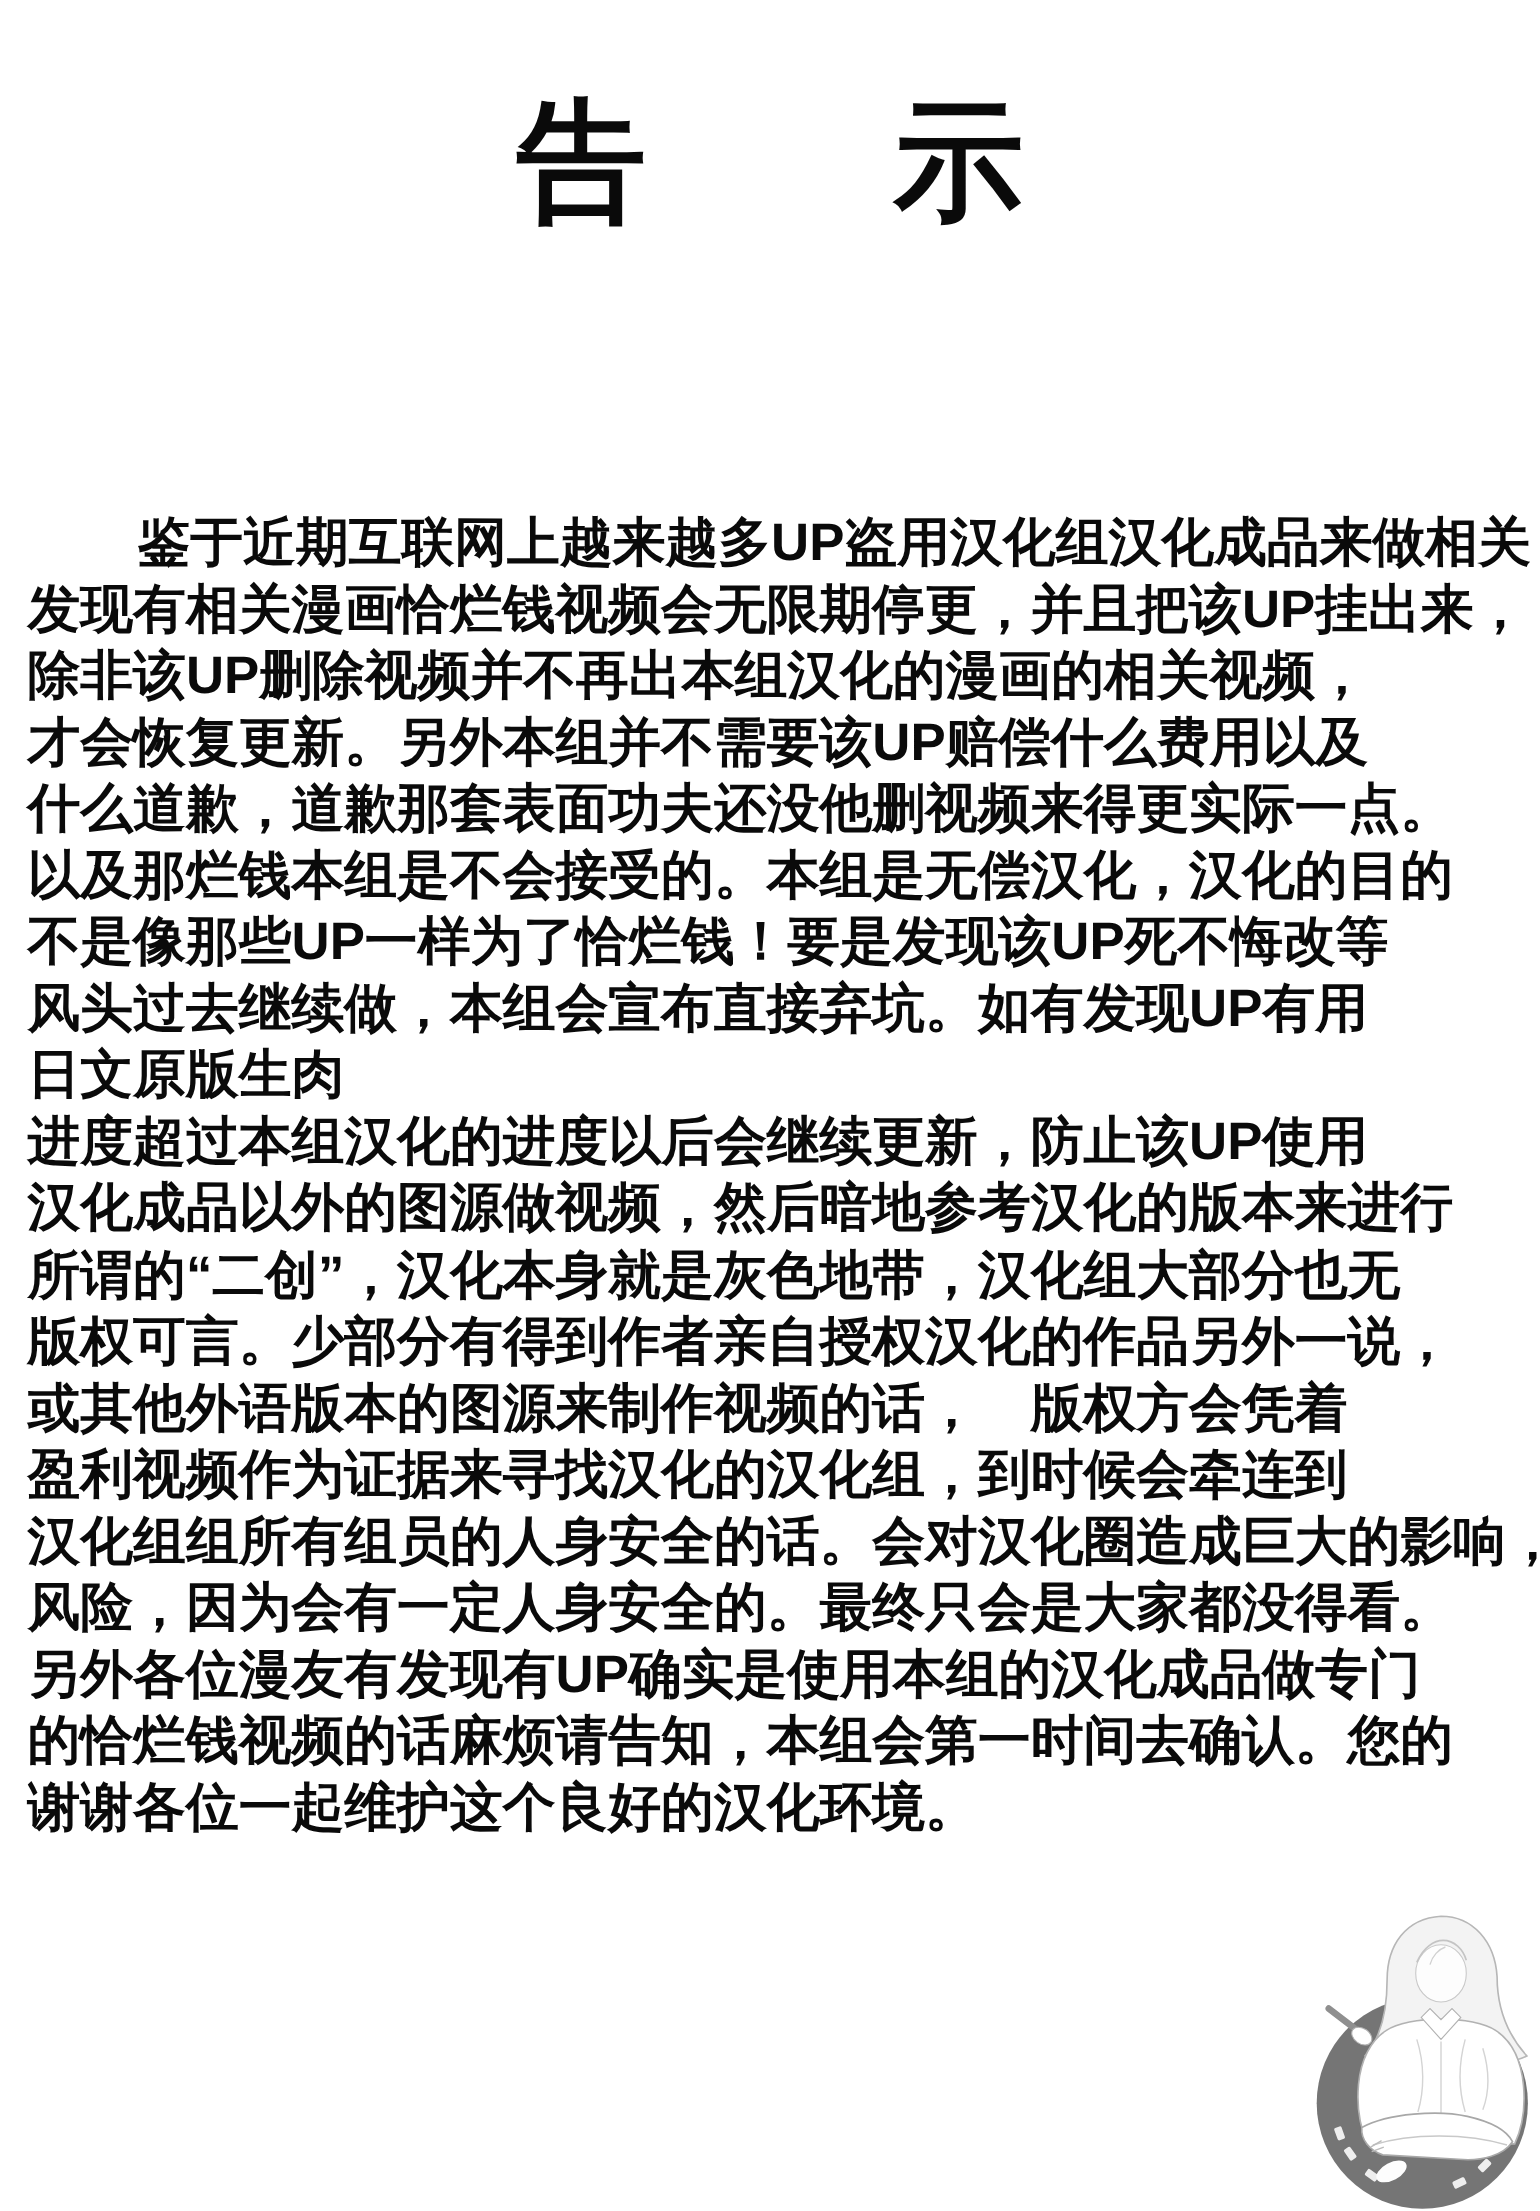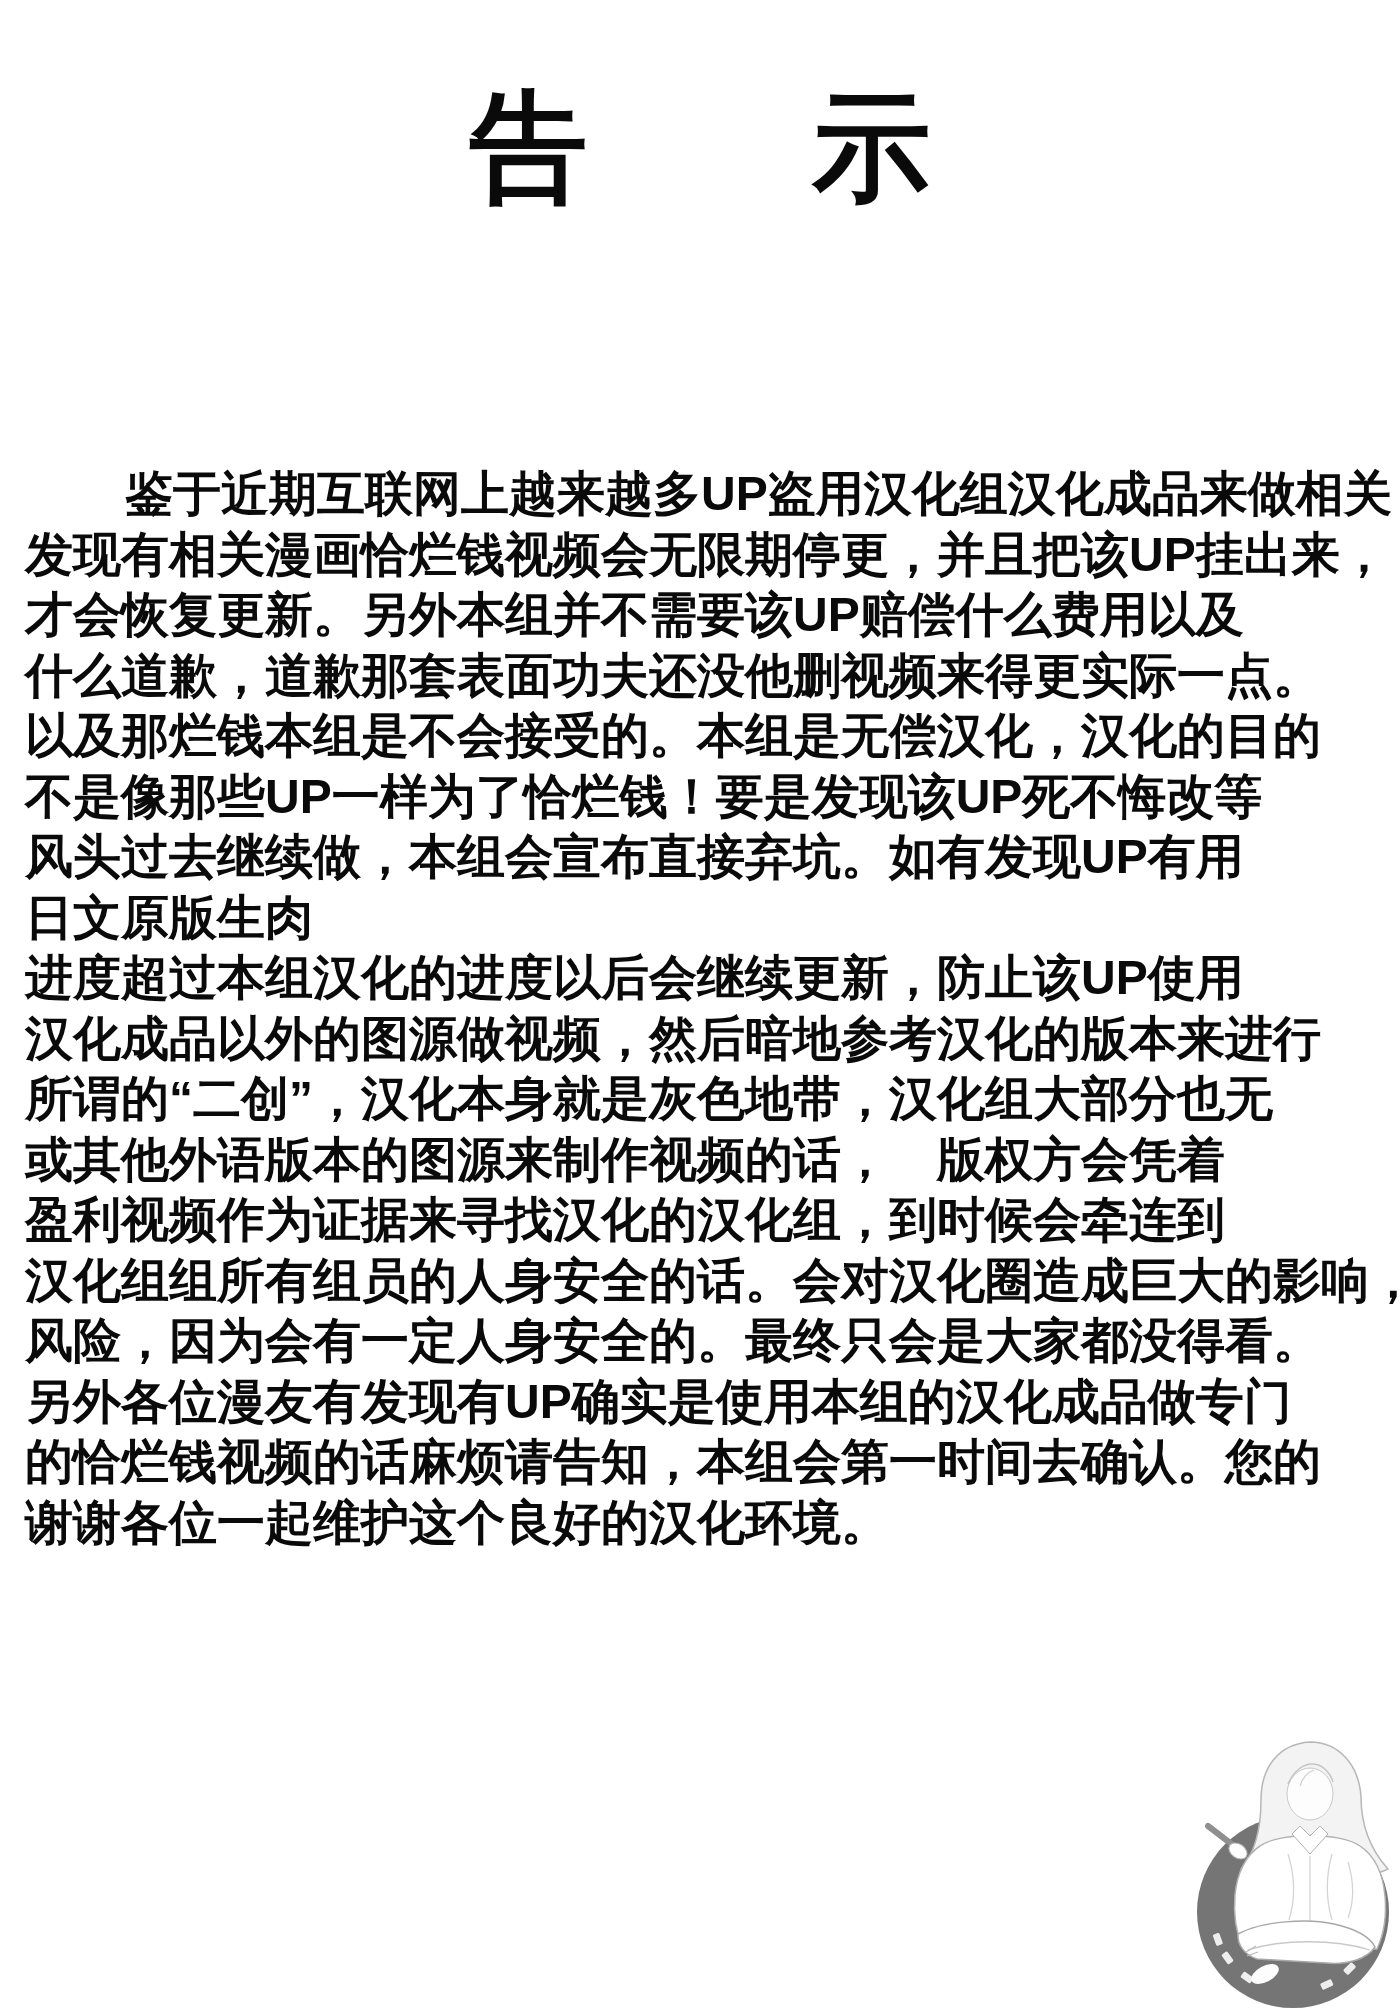--- a/index.html
+++ b/index.html
@@ -79,29 +79,31 @@
         <path d="M96 230 l-11 4"></path>
       </g>
       <ellipse cx="76" cy="129" rx="10" ry="7" fill="#ffffff" stroke="#b2b2b2" transform="rotate(35 76 129)"></ellipse>
       <ellipse cx="103" cy="252" rx="15" ry="8" fill="#fdfdfd" transform="rotate(-28 103 252)"></ellipse>
     </g>
   </svg>
 
   <section class="body-text">
     <p class="line indent">鉴于近期互联网上越来越多UP盗用汉化组汉化成品来做相关</p>
     <p class="line">发现有相关漫画恰烂钱视频会无限期停更，并且把该UP挂出来，</p>
+    <p class="line">除非该UP删除视频并不再出本组汉化的漫画的相关视频，</p>
     <p class="line">才会恢复更新。另外本组并不需要该UP赔偿什么费用以及</p>
     <p class="line">什么道歉，道歉那套表面功夫还没他删视频来得更实际一点。</p>
     <p class="line">以及那烂钱本组是不会接受的。本组是无偿汉化，汉化的目的</p>
     <p class="line">不是像那些UP一样为了恰烂钱！要是发现该UP死不悔改等</p>
     <p class="line">风头过去继续做，本组会宣布直接弃坑。如有发现UP有用</p>
     <p class="line">日文原版生肉</p>
     <p class="line">进度超过本组汉化的进度以后会继续更新，防止该UP使用</p>
     <p class="line">汉化成品以外的图源做视频，然后暗地参考汉化的版本来进行</p>
     <p class="line">所谓的“二创”，汉化本身就是灰色地带，汉化组大部分也无</p>
+    <p class="line">版权可言。少部分有得到作者亲自授权汉化的作品另外一说，</p>
     <p class="line">或其他外语版本的图源来制作视频的话，　版权方会凭着</p>
     <p class="line">盈利视频作为证据来寻找汉化的汉化组，到时候会牵连到</p>
     <p class="line">汉化组组所有组员的人身安全的话。会对汉化圈造成巨大的影响，</p>
     <p class="line">风险，因为会有一定人身安全的。最终只会是大家都没得看。</p>
     <p class="line">另外各位漫友有发现有UP确实是使用本组的汉化成品做专门</p>
     <p class="line">的恰烂钱视频的话麻烦请告知，本组会第一时间去确认。您的</p>
     <p class="line">谢谢各位一起维护这个良好的汉化环境。</p>
   </section>
 
 </div>

